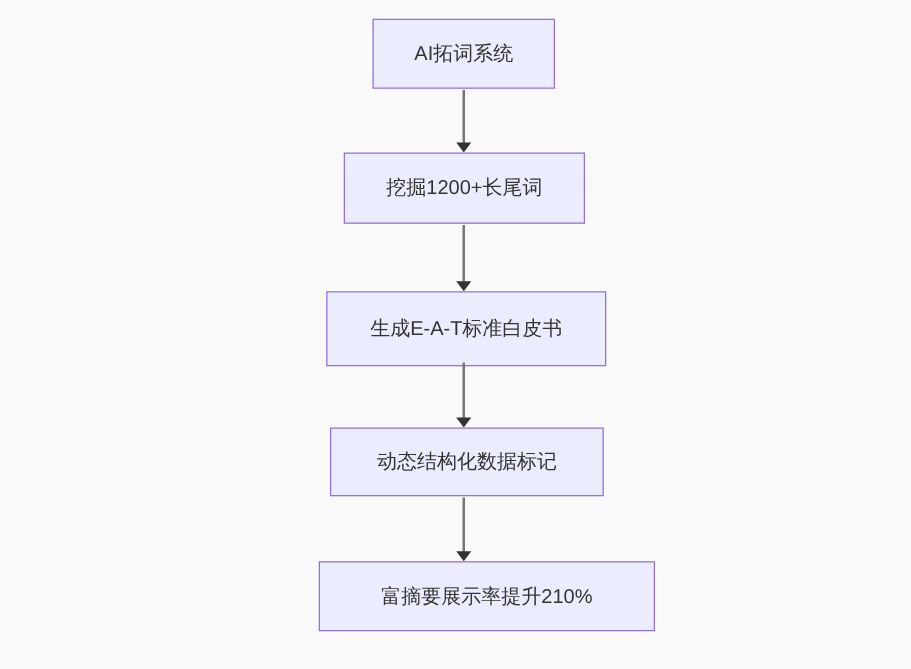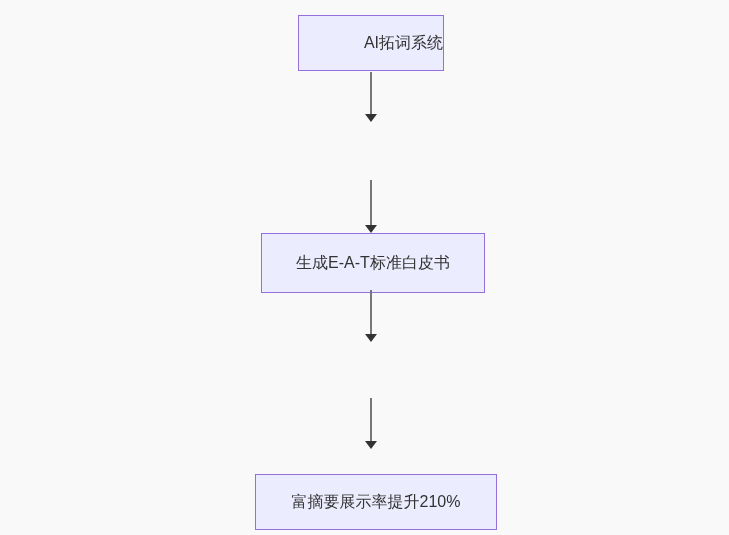--- a/index.html
+++ b/index.html
@@ -24,25 +24,25 @@
     background: #ECECFF;
     border: 1.5px solid #9370DB;
     display: flex;
     align-items: center;
     justify-content: center;
     font-size: 16px;
     color: #333333;
     text-align: center;
     white-space: nowrap;
   }
-  .node-1 { left: 298px; top: 15px;  width: 146px; height: 56px; justify-content: flex-end; }
+  .node-1 { left: 298px; top: 15px;  width: 146px; height: 56px; }
   .node-2 { left: 275px; top: 122px; width: 193px; height: 57px; }
   .node-3 { left: 261px; top: 233px; width: 224px; height: 60px; }
   .node-4 { left: 264px; top: 342px; width: 219px; height: 55px; }
-  .node-5 { left: 255px; top: 474px; width: 242px; height: 56px; }
+  .node-5 { left: 255px; top: 449px; width: 269px; height: 56px; }
 
   .edge-line {
     position: absolute;
     left: 370px;
     width: 2px;
     background: #777777;
   }
   .edge-line-1 { top: 72px;  height: 43px; }
   .edge-line-2 { top: 180px; height: 46px; }
   .edge-line-3 { top: 290px; height: 45px; }
@@ -67,31 +67,37 @@
 
 <div class="canvas">
 
   <div class="node node-1">
     <span>AI拓词系统</span>
   </div>
 
   <div class="edge-line edge-line-1"></div>
   <div class="edge-head edge-head-1"></div>
 
+  <div class="node node-2">
+    <span>挖掘1200+长尾词</span>
+  </div>
 
   <div class="edge-line edge-line-2"></div>
   <div class="edge-head edge-head-2"></div>
 
   <div class="node node-3">
     <span>生成E-A-T标准白皮书</span>
   </div>
 
   <div class="edge-line edge-line-3"></div>
   <div class="edge-head edge-head-3"></div>
 
+  <div class="node node-4">
+    <span>动态结构化数据标记</span>
+  </div>
 
   <div class="edge-line edge-line-4"></div>
   <div class="edge-head edge-head-4"></div>
 
   <div class="node node-5">
     <span>富摘要展示率提升210%</span>
   </div>
 
 </div>
 

